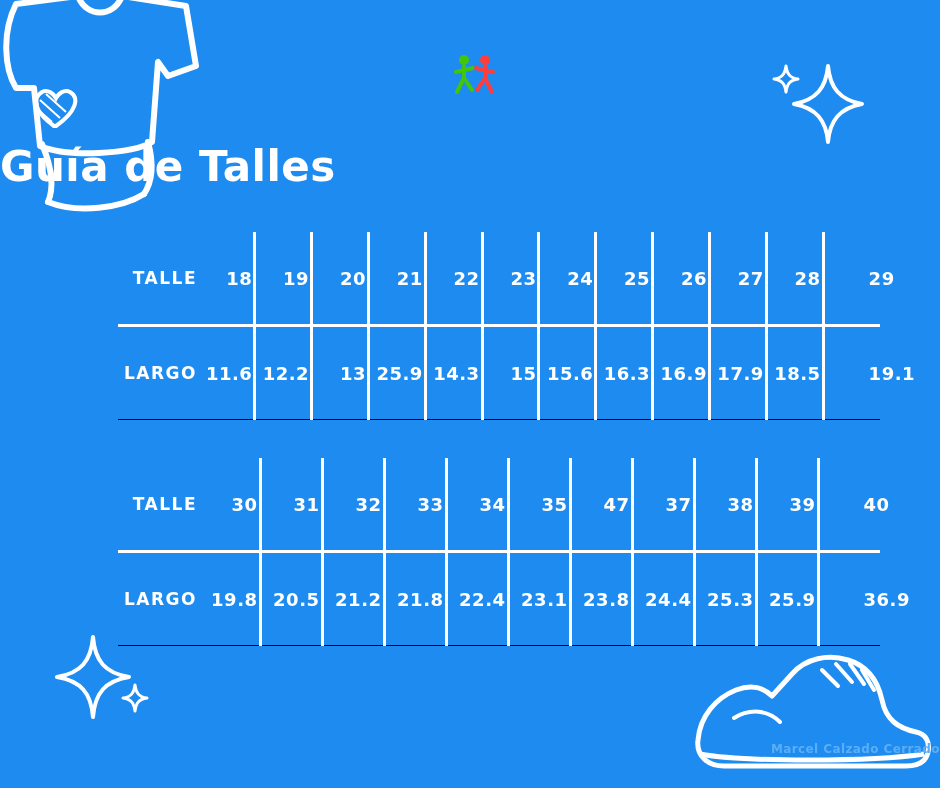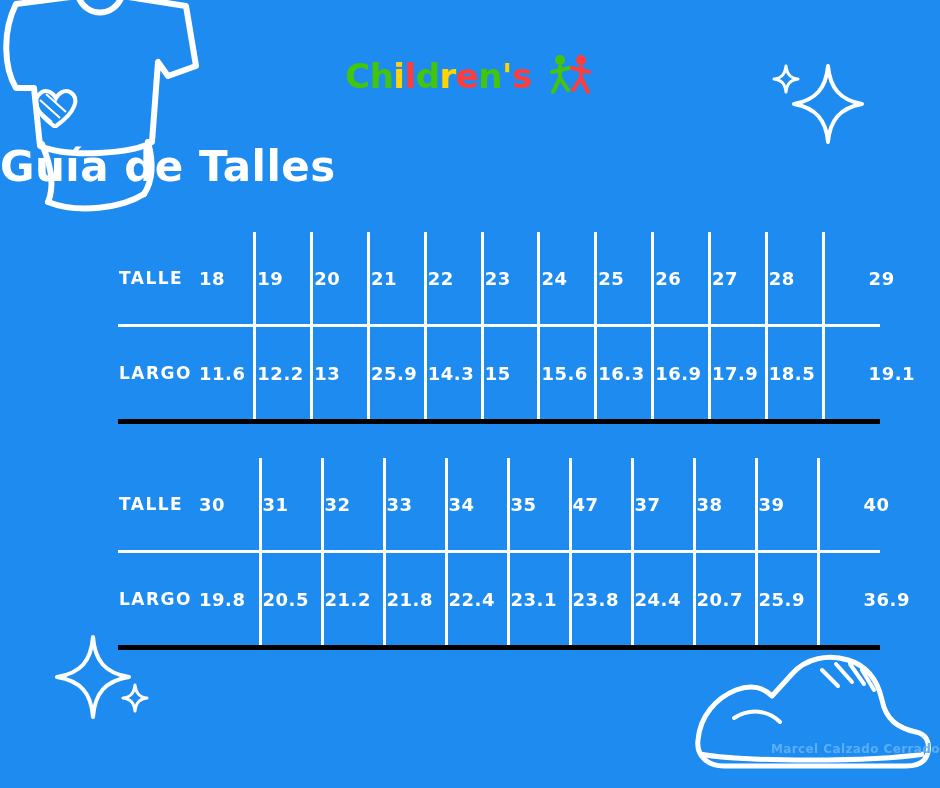--- a/index.html
+++ b/index.html
@@ -80,32 +80,32 @@
   .table-wrap.first { top: 232px; }
   .table-wrap.second { top: 458px; }
 
   table.size-table {
     border-collapse: collapse;
     width: 100%;
     table-layout: fixed;
   }
   table.size-table td {
     color: #ffffff;
-    text-align: left;
+    text-align: right;
     font-size: 18px;
     font-weight: bold;
     height: 90px;
     vertical-align: middle;
     border-right: 3px solid #ffffff;
     border-bottom: 3px solid #ffffff;
     font-family: "DejaVu Sans", sans-serif;
     letter-spacing: 0.5px;
   }
   table.size-table tr:last-child td {
-    border-bottom: 5px solid #000000;
+    border-bottom: 1px solid #000000;
   }
   table.size-table td.row-label {
     font-size: 17px;
     letter-spacing: 1.5px;
     border-right: none;
     width: 78px;
   }
   table.size-table td.last-col {
     border-right: none;
     padding-left: 44px;
@@ -158,23 +158,20 @@
 <div class="deco deco-shoe">
   <svg width="260" height="140" viewBox="0 0 260 140" fill="none">
     <path d="M26 96 C28 72 44 54 64 46 C80 40 92 44 100 52 L120 30 C134 14 156 10 176 16 C196 22 206 38 210 56 C214 76 226 84 244 88 C254 90 258 98 256 108 C254 118 246 122 234 122 L52 122 C36 122 24 112 26 96 Z" stroke="#ffffff" stroke-width="5" stroke-linejoin="round" fill="none"></path>
     <path d="M28 110 C70 118 200 118 252 110" stroke="#ffffff" stroke-width="5" fill="none"></path>
     <path d="M150 26 L166 42 M164 20 L180 38 M178 20 L192 40 M190 26 L202 46" stroke="#ffffff" stroke-width="4" stroke-linecap="round"></path>
     <path d="M62 74 C78 64 96 66 108 78" stroke="#ffffff" stroke-width="4" stroke-linecap="round" fill="none"></path>
   </svg>
 </div>
 
 <div class="brand">
-  <span class="brand-word">
-    <span class="c1">C</span><span class="c2">h</span><span class="c3">i</span><span class="c4">l</span><span class="c5">d</span><span class="c6">r</span><span class="c7">e</span><span class="c8">n</span><span class="c9">'</span><span class="c10">s</span>
-  </span>
   <span class="brand-mark">
     <svg width="48" height="44" viewBox="0 0 48 44" fill="none">
       <circle cx="13" cy="8" r="5" fill="#43c60a"></circle>
       <path d="M13 14 L13 26 L6 40 M13 26 L21 38 M5 20 L22 16" stroke="#43c60a" stroke-width="4" stroke-linecap="round"></path>
       <circle cx="34" cy="8" r="5" fill="#ff3d3d"></circle>
       <path d="M34 14 L34 26 L41 40 M34 26 L26 38 M42 20 L25 16" stroke="#ff3d3d" stroke-width="4" stroke-linecap="round"></path>
     </svg>
   </span>
 </div>
 
@@ -237,21 +234,21 @@
       <tr>
         <td class="row-label">LARGO</td>
         <td>19.8</td>
         <td>20.5</td>
         <td>21.2</td>
         <td>21.8</td>
         <td>22.4</td>
         <td>23.1</td>
         <td>23.8</td>
         <td>24.4</td>
-        <td>20.7</td>
+        <td>25.3</td>
         <td>25.9</td>
         <td class="last-col">36.9</td>
       </tr>
     </tbody>
   </table>
 </div>
 
 <div class="watermark">Marcel Calzado Cerrado</div>
 
 </body></html>

